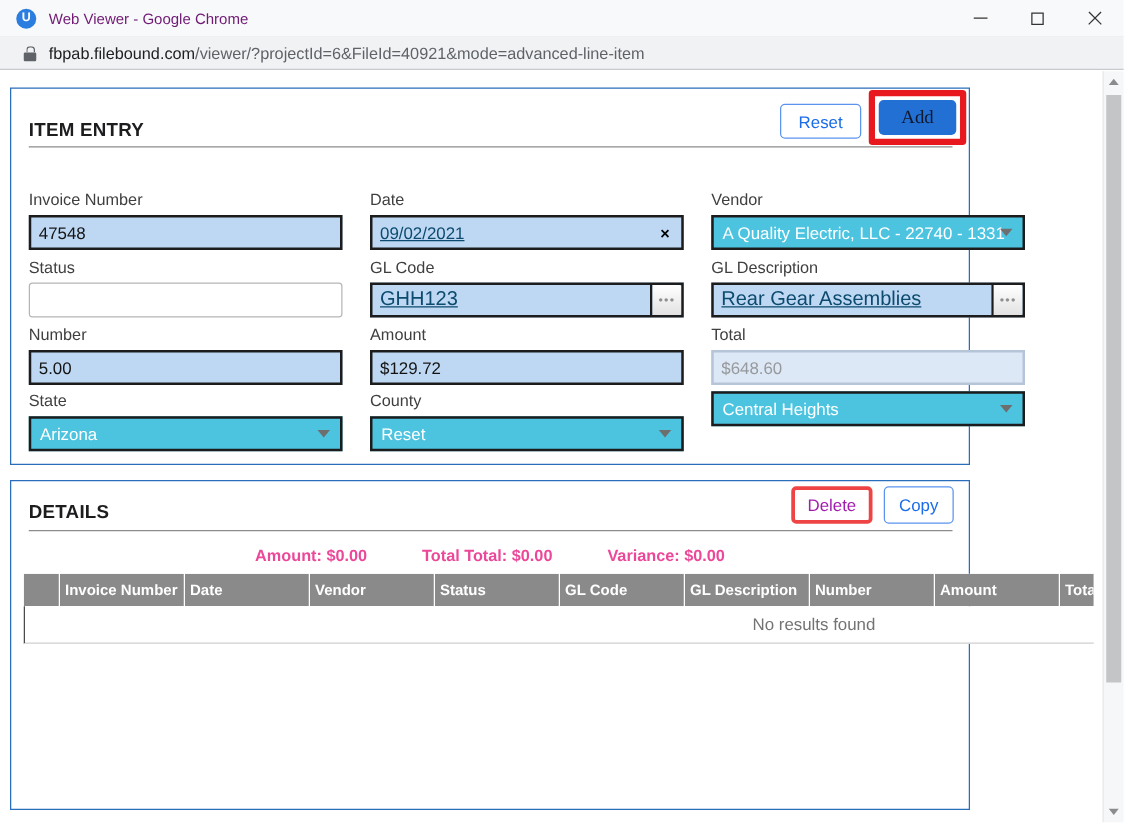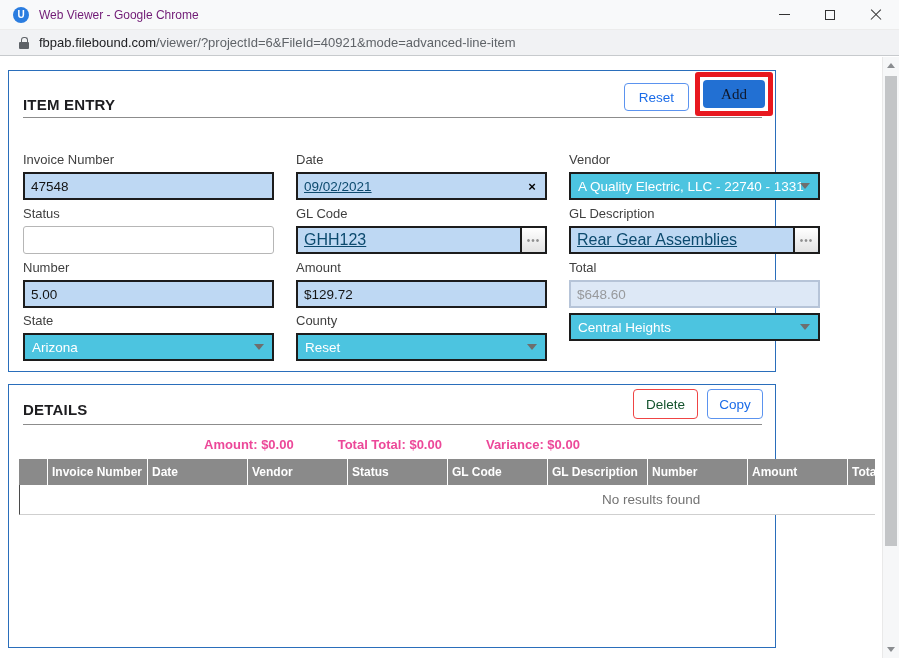--- a/index.html
+++ b/index.html
@@ -54,21 +54,21 @@
   #details h2 { top:16px; }
   .divider { position:absolute; left:14px; right:13px; height:1px; background:#8c8c8c; }
   #itemEntry .divider { top:46px; }
   #details .divider { top:39px; }
 
   .btn {
     position:absolute; border-radius:4px; font-family:inherit; font-size:13.5px;
     background:#fff; cursor:pointer; display:flex; align-items:center; justify-content:center;
   }
   .btn-outline-blue { border:1px solid #5b93ef; color:#1b6ce8; }
-  .btn-outline-gray { border:1px solid #ef4444; color:#14532d; }
+  .btn-outline-gray { border:3px solid #ef4444; color:#a21caf; }
   #btnReset { top:12px; right:86px; width:65px; height:28px; }
   .red-box { position:absolute; top:1px; right:2px; border:5px solid #e8181f; border-radius:3px; padding:3px; }
   #btnAdd { position:static; width:62px; height:28px; border:none; background:#2270d3; color:#0f172a; border-radius:4px; font-size:15px; font-family:Liberation Serif, serif; cursor:pointer; }
   #btnDelete { top:4px; right:77px; width:65px; height:30px; }
   #btnCopy { top:4px; right:12px; width:56px; height:30px; }
 
   
   .field { position:absolute; width:251px; }
   .field label { display:block; font-size:13px; color:#3f3f3f; margin-bottom:5px; height:15px; }
   .ctl { width:251px; height:28px; font-size:13.5px; font-family:inherit; }

